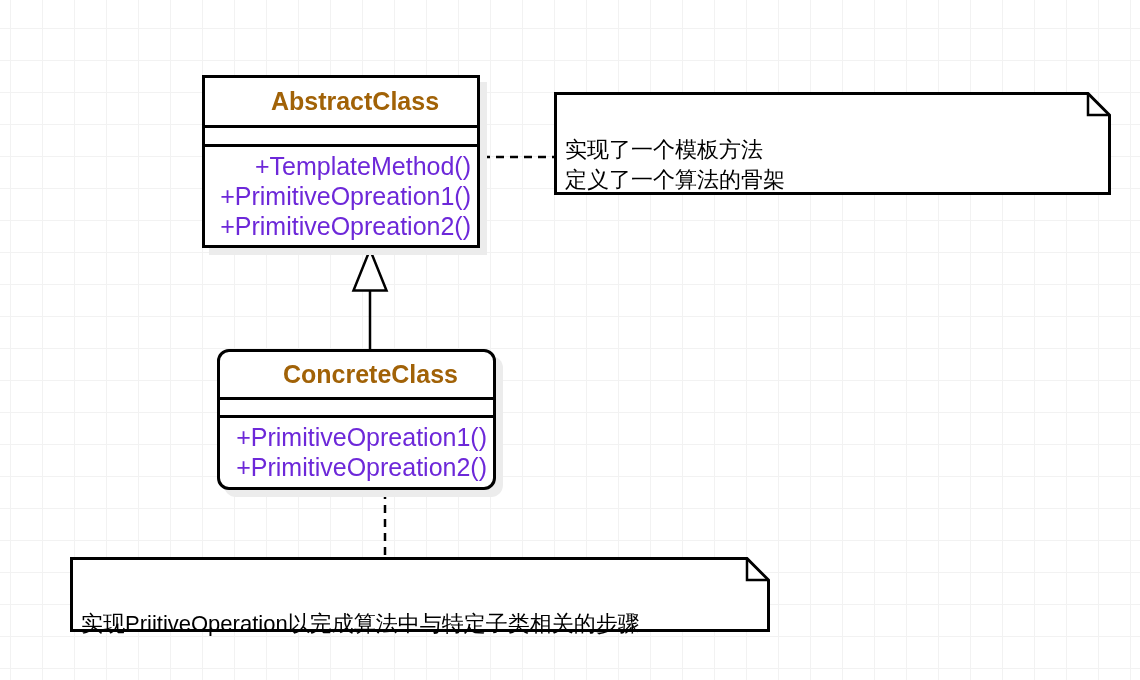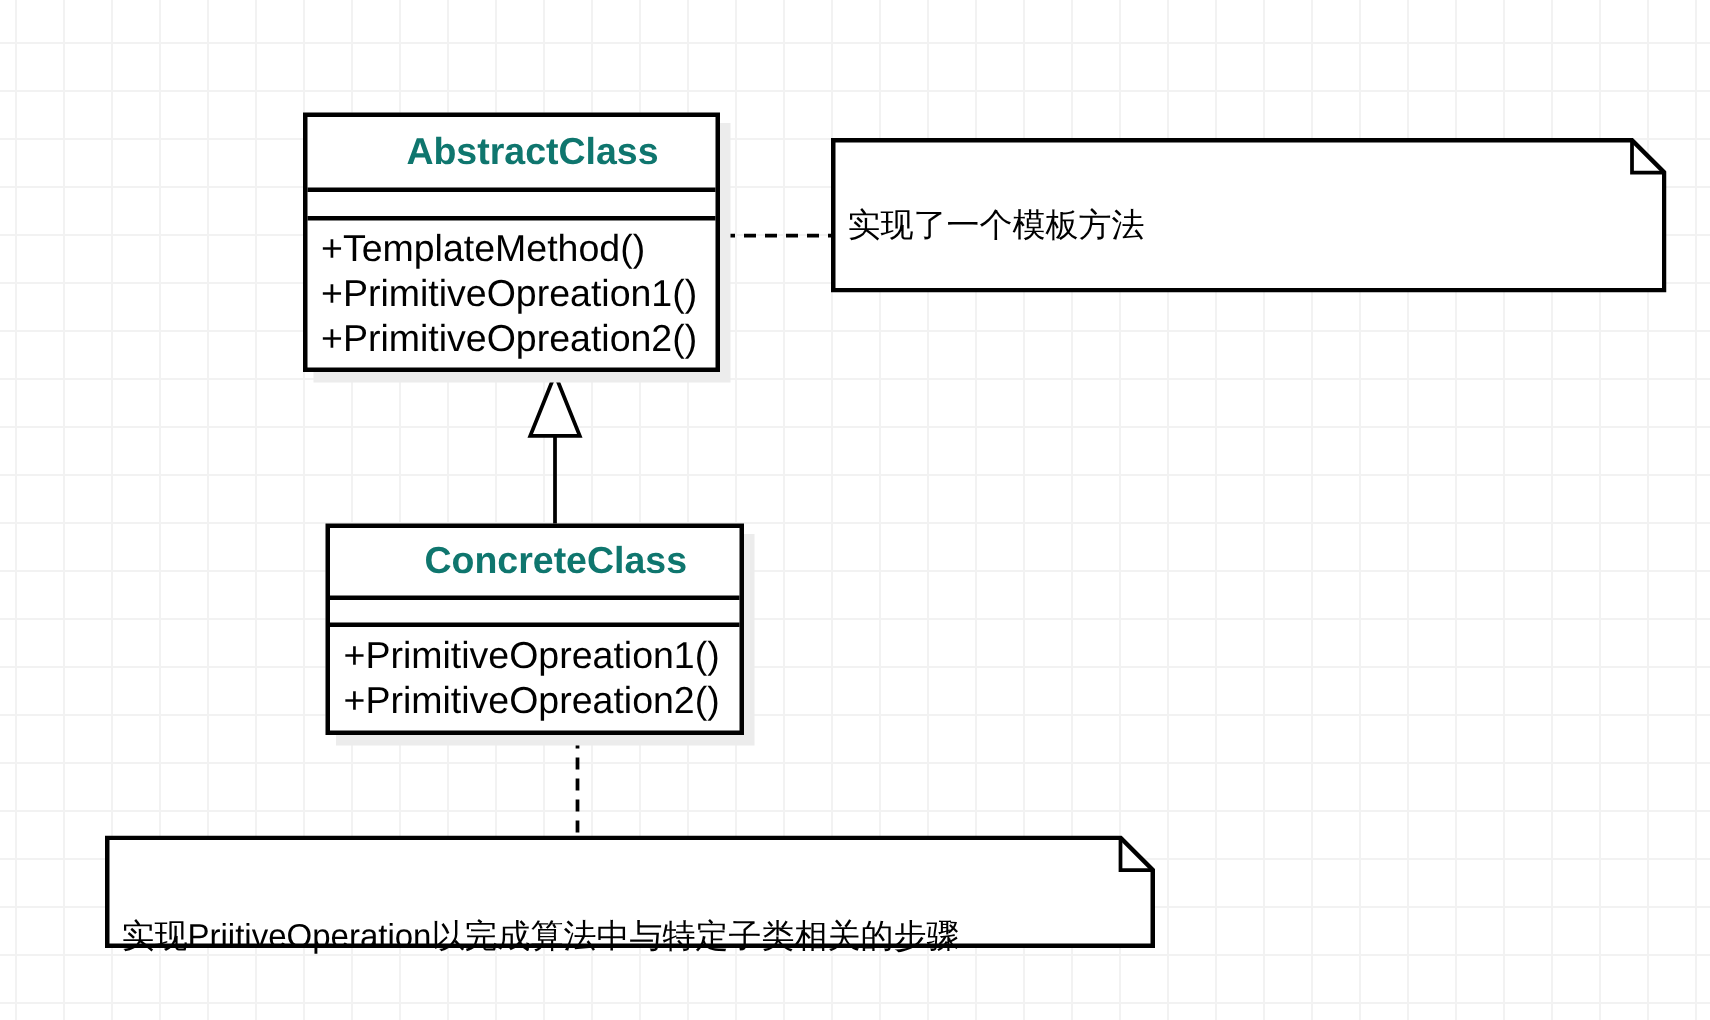--- a/index.html
+++ b/index.html
@@ -39,34 +39,35 @@
     display: flex;
     flex-direction: column;
   }
   .uml-title {
     font-weight: bold;
     font-size: 25px;
     text-align: center;
     display: flex;
     align-items: center;
     justify-content: center;
-    color: #0f766e;
+    color: #a16207;
     margin-left: 28px;
   }
   .uml-attrs {
     border-top: 3px solid #000000;
     border-bottom: 3px solid #000000;
   }
   .uml-methods {
     flex: 1;
     padding: 4px 6px 0 9px;
     font-size: 25px;
     line-height: 30px;
-    color: #000000;
+    color: #6d28d9;
     white-space: nowrap;
+    text-align: right;
   }
   .note {
     position: absolute;
   }
   .note svg {
     position: absolute;
     left: 0; top: 0;
   }
   .note-text {
     position: relative;
@@ -96,36 +97,37 @@
   <div class="uml-class" style="left:202px; top:75px; width:278px; height:173px;">
     <div class="uml-title" style="height:47px;">AbstractClass</div>
     <div class="uml-attrs" style="height:16px;"></div>
     <div class="uml-methods">
       <div>+TemplateMethod()</div>
       <div>+PrimitiveOpreation1()</div>
       <div>+PrimitiveOpreation2()</div>
     </div>
   </div>
 
-  <div class="uml-class" style="left:217px; top:349px; width:279px; height:141px;">
+  <div class="uml-class" style="left:217px; top:349px; width:279px; height:141px;border-radius:12px;">
     <div class="uml-title" style="height:45px;">ConcreteClass</div>
     <div class="uml-attrs" style="height:15px;"></div>
     <div class="uml-methods">
       <div>+PrimitiveOpreation1()</div>
       <div>+PrimitiveOpreation2()</div>
     </div>
   </div>
 
   <div class="note" style="left:554px; top:92px; width:557px; height:103px;">
     <svg width="557" height="103" viewBox="0 0 557 103" xmlns="http://www.w3.org/2000/svg">
       <path d="M1.5,1.5 L534,1.5 L555.5,23 L555.5,101.5 L1.5,101.5 Z" fill="#ffffff" stroke="#000000" stroke-width="3"></path>
       <path d="M534,1.5 L534,23 L555.5,23" fill="none" stroke="#000000" stroke-width="2.5"></path>
     </svg>
     <div class="note-text">
       <div>实现了一个模板方法</div>
+      <div>定义了一个算法的骨架</div>
     </div>
   </div>
 
   <div class="note" style="left:70px; top:557px; width:700px; height:75px;">
     <svg width="700" height="75" viewBox="0 0 700 75" xmlns="http://www.w3.org/2000/svg">
       <path d="M1.5,1.5 L677,1.5 L698.5,23 L698.5,73.5 L1.5,73.5 Z" fill="#ffffff" stroke="#000000" stroke-width="3"></path>
       <path d="M677,1.5 L677,23 L698.5,23" fill="none" stroke="#000000" stroke-width="2.5"></path>
     </svg>
     <div class="note-text" style="padding-top:18px;">
       <div>实现PriitiveOperation以完成算法中与特定子类相关的步骤</div>

